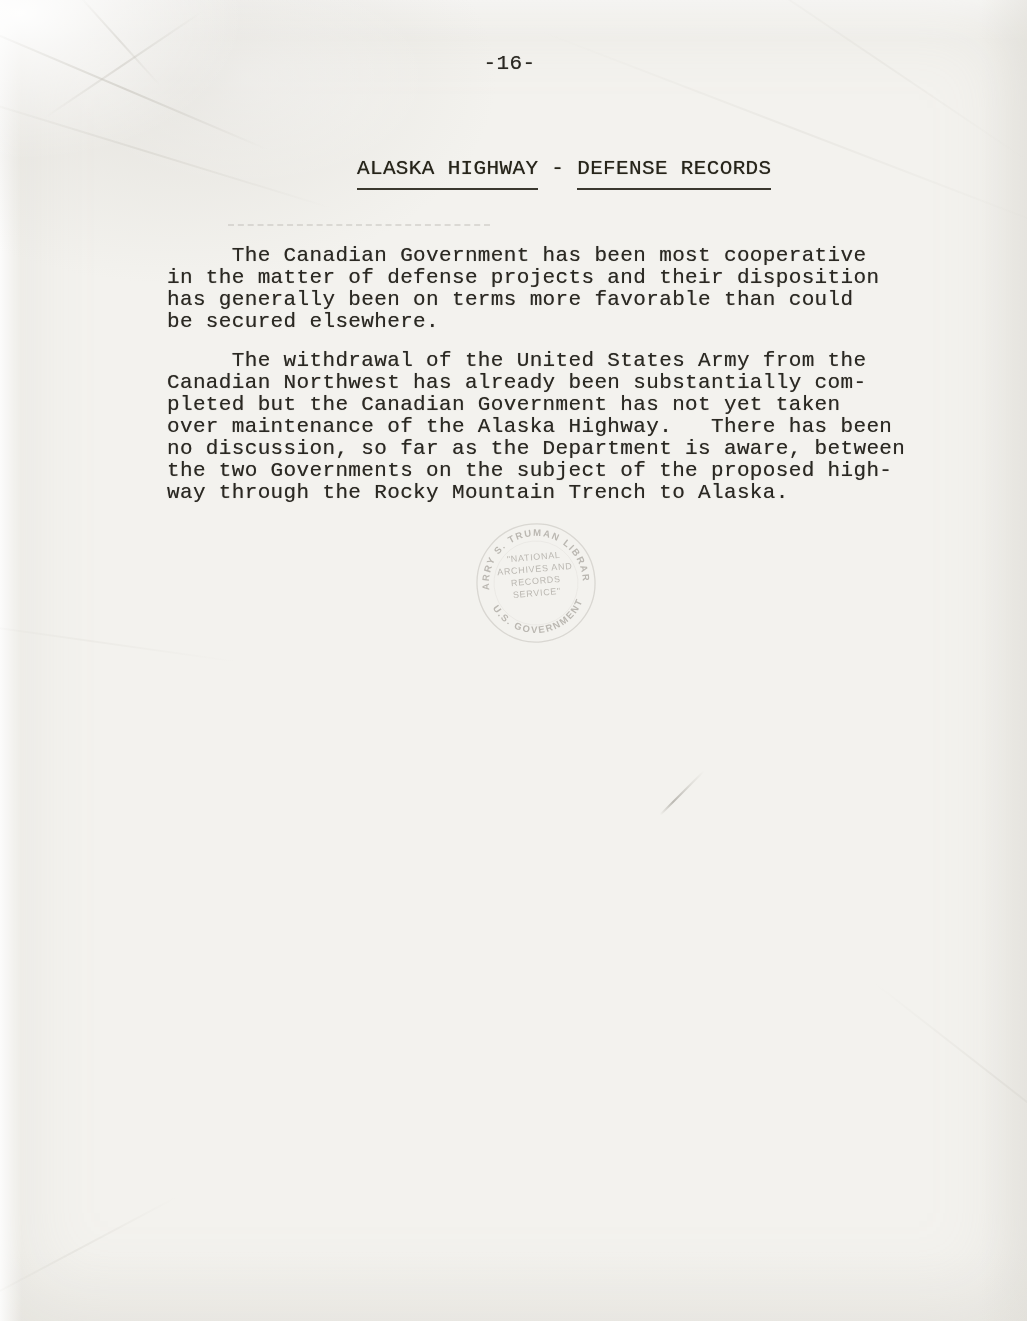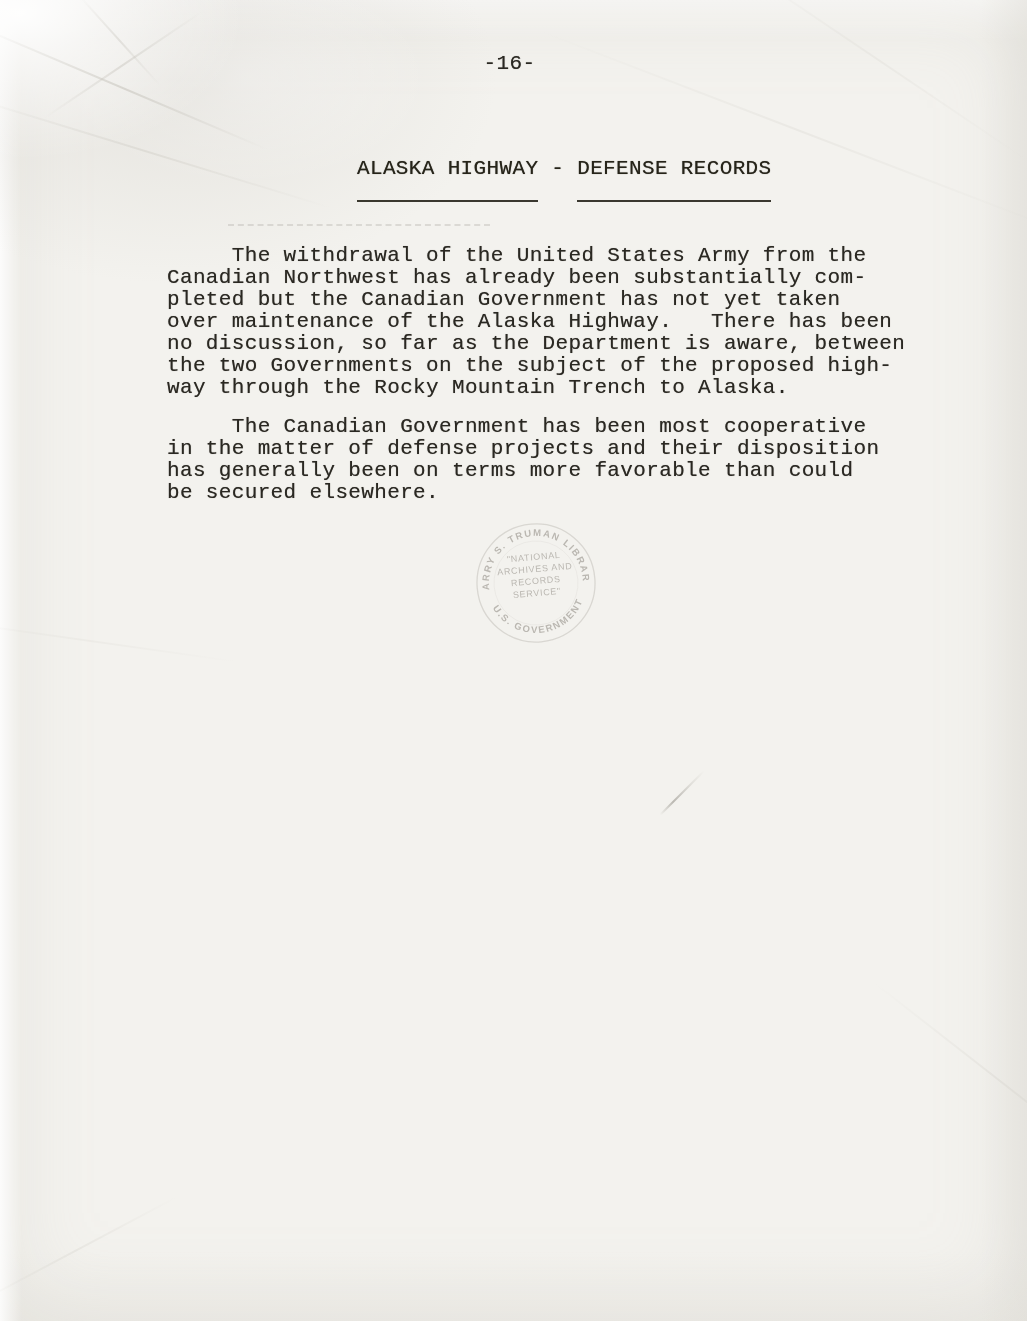--- a/index.html
+++ b/index.html
@@ -47,21 +47,21 @@
     color: #2a2822; text-shadow: 0 0 0.7px rgba(30,28,22,0.6);
   }
   .doc-title {
     position: absolute; top: 157px; left: 357px;
     margin: 0; font-weight: normal; white-space: pre;
     font-size: 21px; letter-spacing: 0.35px;
     color: #262419; text-shadow: 0 0 0.8px rgba(25,23,18,0.65);
   }
   .doc-title .underlined {
     border-bottom: 2px solid rgba(38,36,25,0.9);
-    padding-bottom: 20px;
+    padding-bottom: 8px;
   }
   .faint-erased-line {
     position: absolute; top: 224px; left: 228px; width: 262px; height: 0;
     border-top: 2px dashed rgba(158,155,146,0.28);
   }
   .body-text {
     position: absolute; top: 245px; left: 167px;
     font-size: 21px; line-height: 22px; letter-spacing: 0.35px;
     color: #2a2822; text-shadow: 0 0 0.7px rgba(32,30,24,0.55);
   }
@@ -105,31 +105,31 @@
   <div class="crease crease-line" id="crease-bl1"></div>
   <div class="crease crease-line" id="crease-mid"></div>
 
   <div class="page-number">-16-</div>
 
   <h1 class="doc-title"><span class="underlined">ALASKA HIGHWAY</span><span> - </span><span class="underlined">DEFENSE RECORDS</span></h1>
 
   <div class="faint-erased-line"></div>
 
   <div class="body-text">
+    <p>     The Canadian Government has been most cooperative
+in the matter of defense projects and their disposition
+has generally been on terms more favorable than could
+be secured elsewhere.</p>
     <p>     The withdrawal of the United States Army from the
 Canadian Northwest has already been substantially com-
 pleted but the Canadian Government has not yet taken
 over maintenance of the Alaska Highway.   There has been
 no discussion, so far as the Department is aware, between
 the two Governments on the subject of the proposed high-
 way through the Rocky Mountain Trench to Alaska.</p>
-    <p>     The Canadian Government has been most cooperative
-in the matter of defense projects and their disposition
-has generally been on terms more favorable than could
-be secured elsewhere.</p>
   </div>
 
   <div class="stamp">
     <svg width="128" height="128" viewBox="0 0 128 128">
       <defs>
         <path id="arcTop" d="M 17,64 A 47,47 0 0 1 111,64"></path>
         <path id="arcBottom" d="M 14,64 A 50,50 0 0 0 114,64"></path>
       </defs>
       <circle cx="64" cy="64" r="59" fill="none" stroke="#aba79f" stroke-width="1.3" opacity="0.5"></circle>
       <circle cx="64" cy="64" r="42" fill="none" stroke="#b2aea6" stroke-width="0.8" opacity="0.22"></circle>

